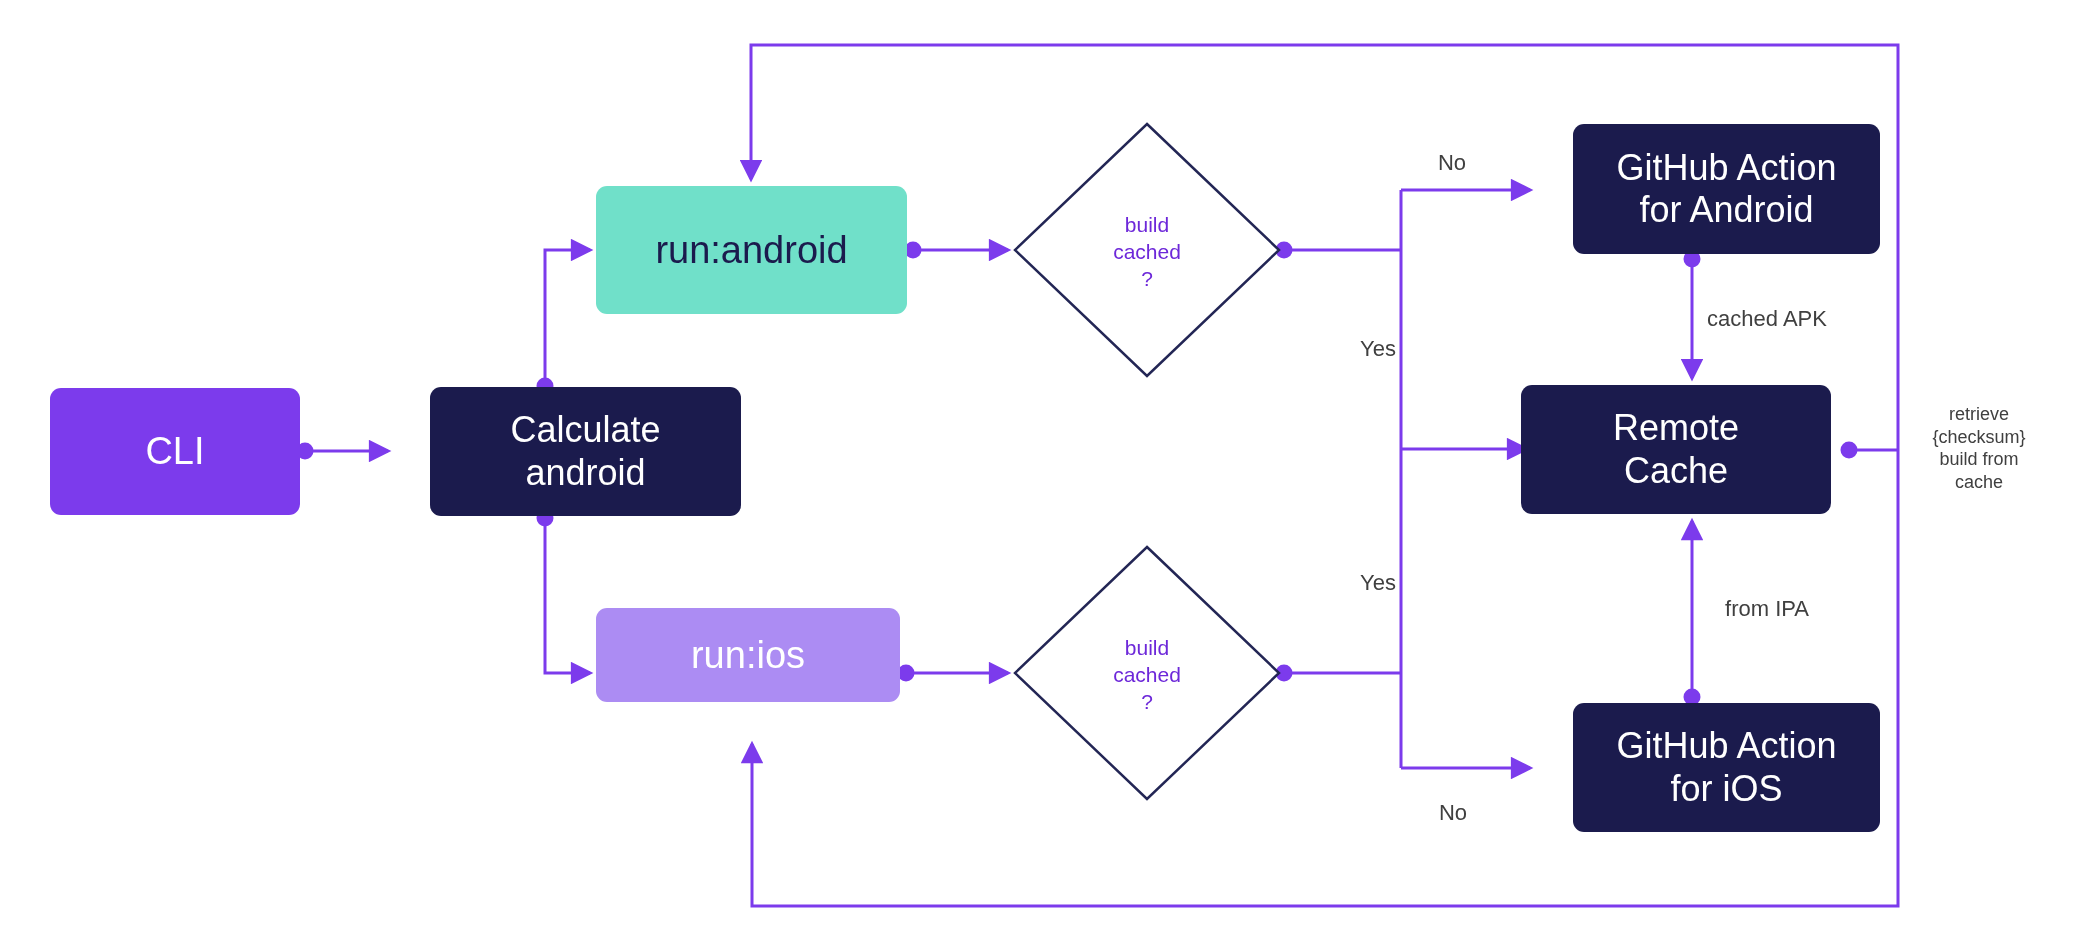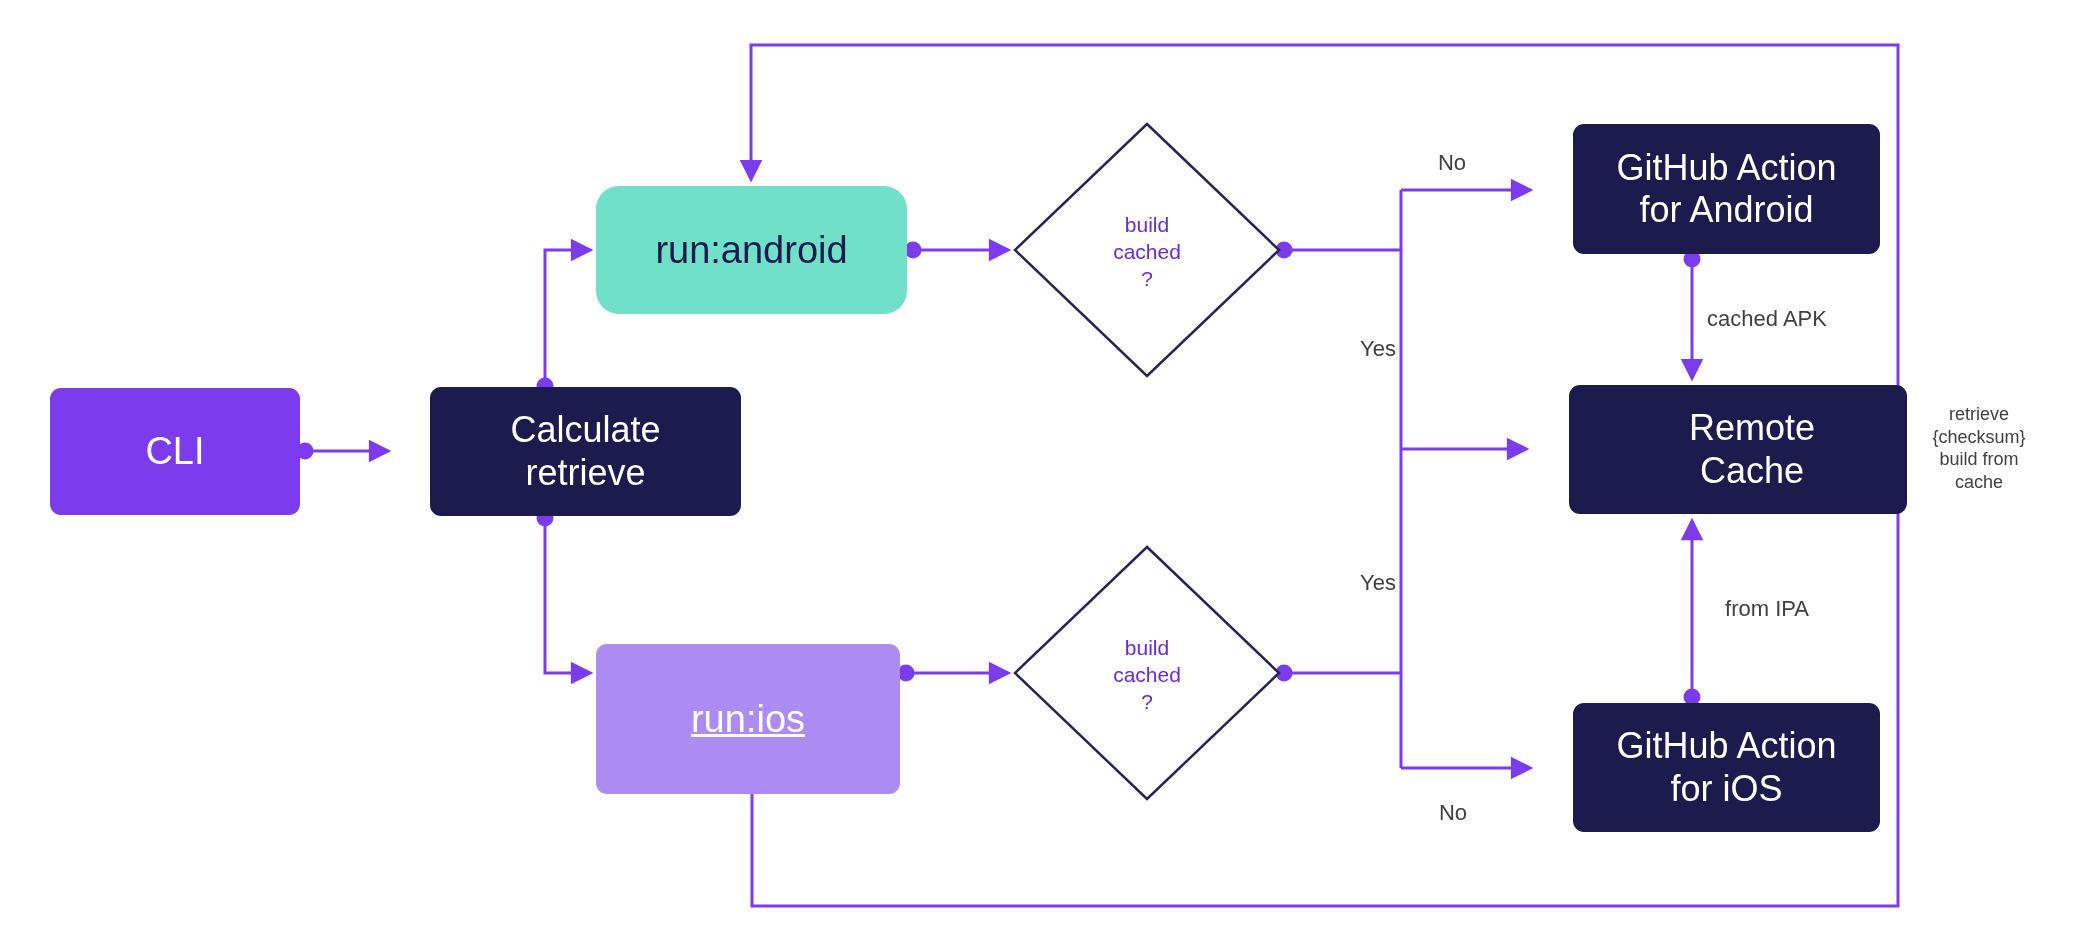--- a/index.html
+++ b/index.html
@@ -101,30 +101,30 @@
 
     <polyline points="1898,450 1898,906 752,906 752,744" fill="none" stroke="#7C3BEC" stroke-width="3" marker-end="url(#arrow)"></polyline>
 
     <polygon points="1147,124 1279,250 1147,376 1015,250" fill="#ffffff" stroke="#232655" stroke-width="2.5"></polygon>
     <polygon points="1147,547 1279,673 1147,799 1015,673" fill="#ffffff" stroke="#232655" stroke-width="2.5"></polygon>
   </svg>
 
   <div class="node purple" style="left:50px; top:388px; width:250px; height:127px;">CLI</div>
 
   <div class="node navy" style="left:394px; top:387px; width:311px; height:129px;">Calculate
-retrieve</div>
+android</div>
 
-  <div class="node teal" style="left:596px; top:186px; width:311px; height:128px;border-radius:23px;">run:android</div>
+  <div class="node teal" style="left:596px; top:186px; width:311px; height:128px;">run:android</div>
 
-  <div class="node lilac" style="left:596px; top:644px; width:304px; height:150px;text-decoration:underline;">run:ios</div>
+  <div class="node lilac" style="left:596px; top:608px; width:304px; height:94px;">run:ios</div>
 
   <div class="node navy" style="left:1537px; top:124px; width:307px; height:130px;">GitHub Action
 for Android</div>
 
-  <div class="node navy" style="left:1533px; top:385px; width:310px; height:129px;padding-left:28px;">Remote
+  <div class="node navy" style="left:1485px; top:385px; width:310px; height:129px;">Remote
 Cache</div>
 
   <div class="node navy" style="left:1537px; top:703px; width:307px; height:129px;">GitHub Action
 for iOS</div>
 
   <div class="diamond-label" style="left:1147px; top:252px;">build
 cached
 ?</div>
   <div class="diamond-label" style="left:1147px; top:675px;">build
 cached

